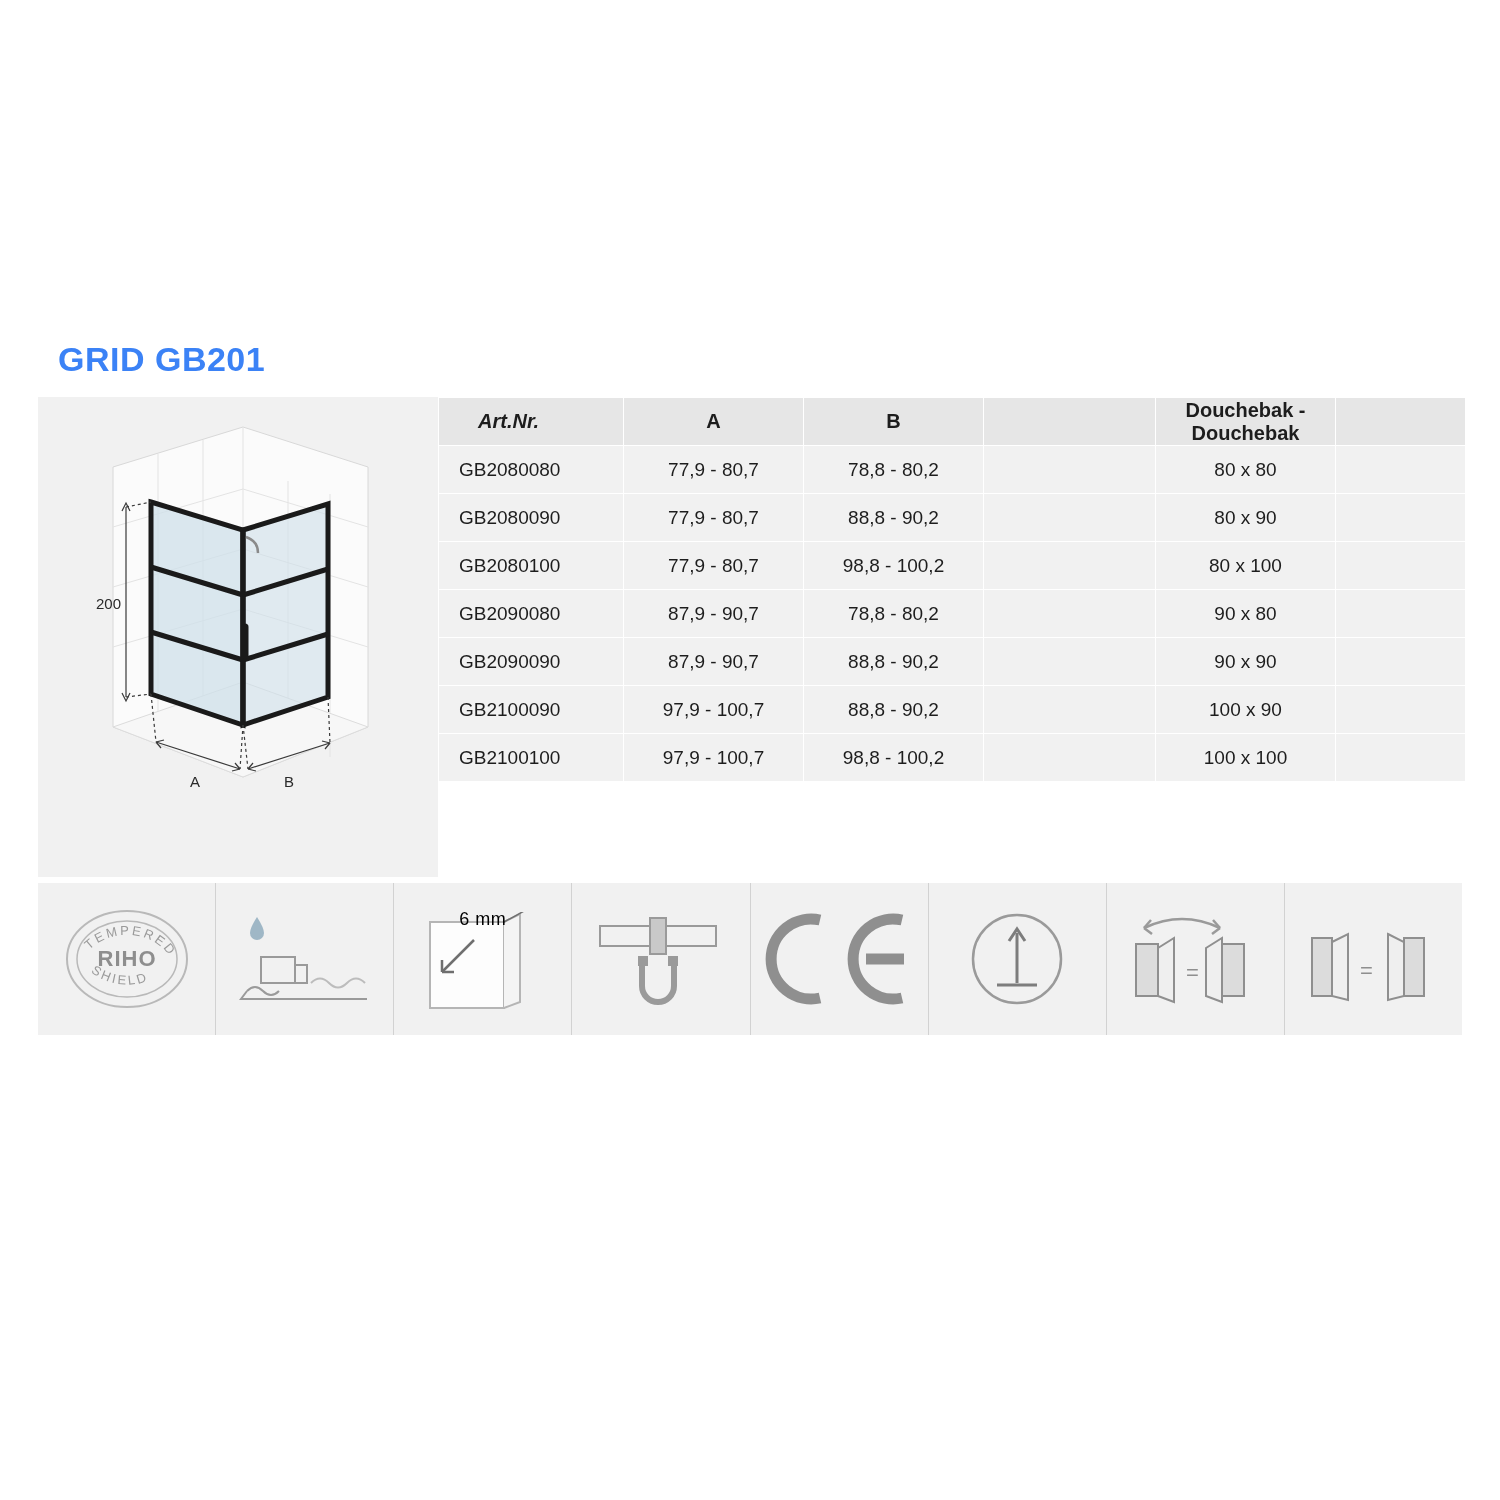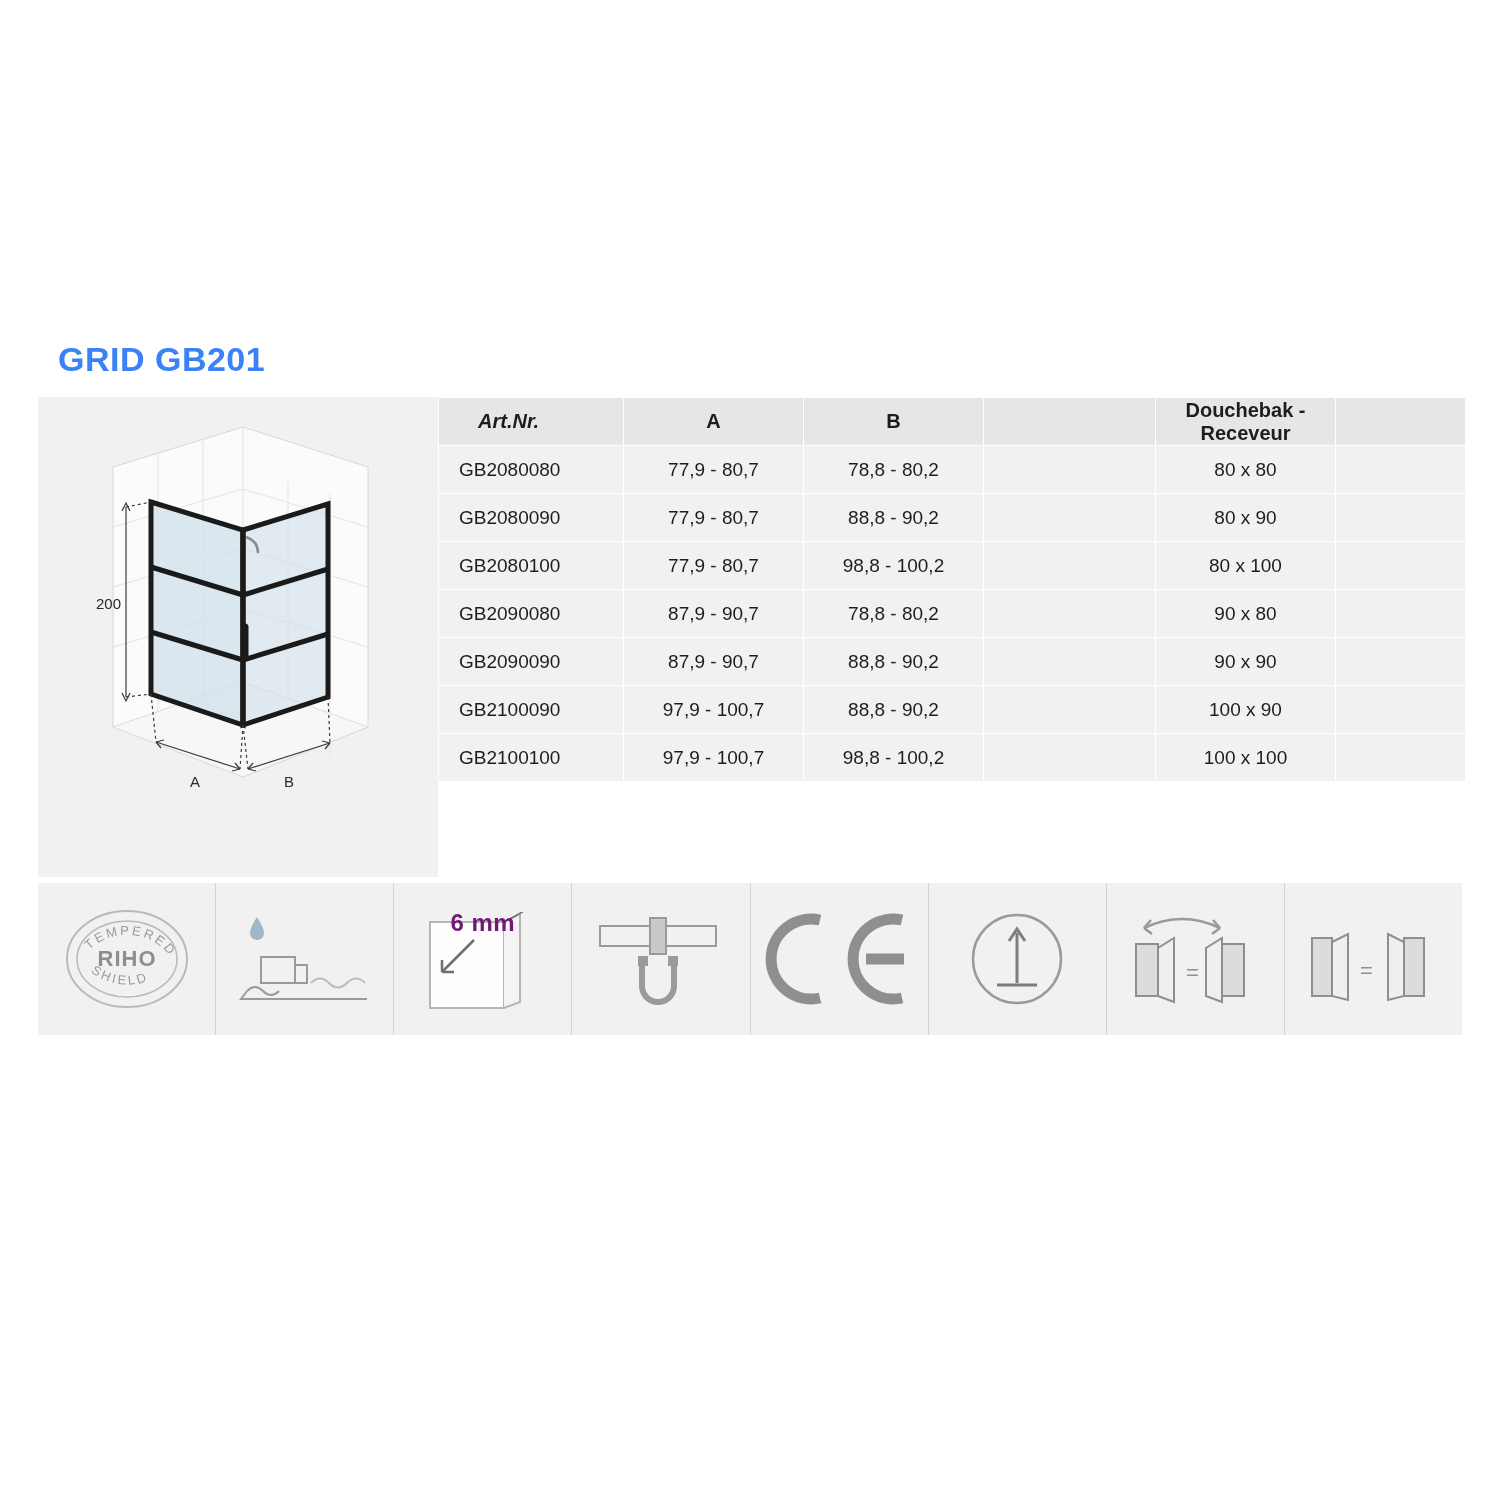--- a/index.html
+++ b/index.html
@@ -99,23 +99,23 @@
     justify-content: center;
     position: relative;
   }
   .icon-cell:last-child { border-right: none; }
   .icon-cell.wide { flex: 1.85 1 0; }
   .mm-label {
     position: absolute;
     top: 26px;
     left: 50%;
     transform: translateX(-50%);
-    font-size: 24px;
-    font-weight: bold;
-    color: #701a75;
+    font-size: 18px;
+    font-weight: normal;
+    color: #000000;
     letter-spacing: 0.5px;
   }
 </style>
 </head>
 <body>
 
 <div class="page">
   <div class="sheet">
 
     <div class="title">GRID GB201</div>
@@ -196,21 +196,21 @@
               <col class="c-end">
           </colgroup>
           <thead>
             <tr>
               <th class="art">Art.Nr.</th>
               <th>A</th>
               <th>B</th>
               <th></th>
               <th>
                 <span>Douchebak -</span><br>
-                <span>Receveur</span>
+                <span>Douchebak</span>
               </th>
               <th></th>
             </tr>
           </thead>
           <tbody>
             <tr>
               <td class="art">GB2080080</td>
               <td>77,9 - 80,7</td>
               <td>78,8 - 80,2</td>
               <td></td>

